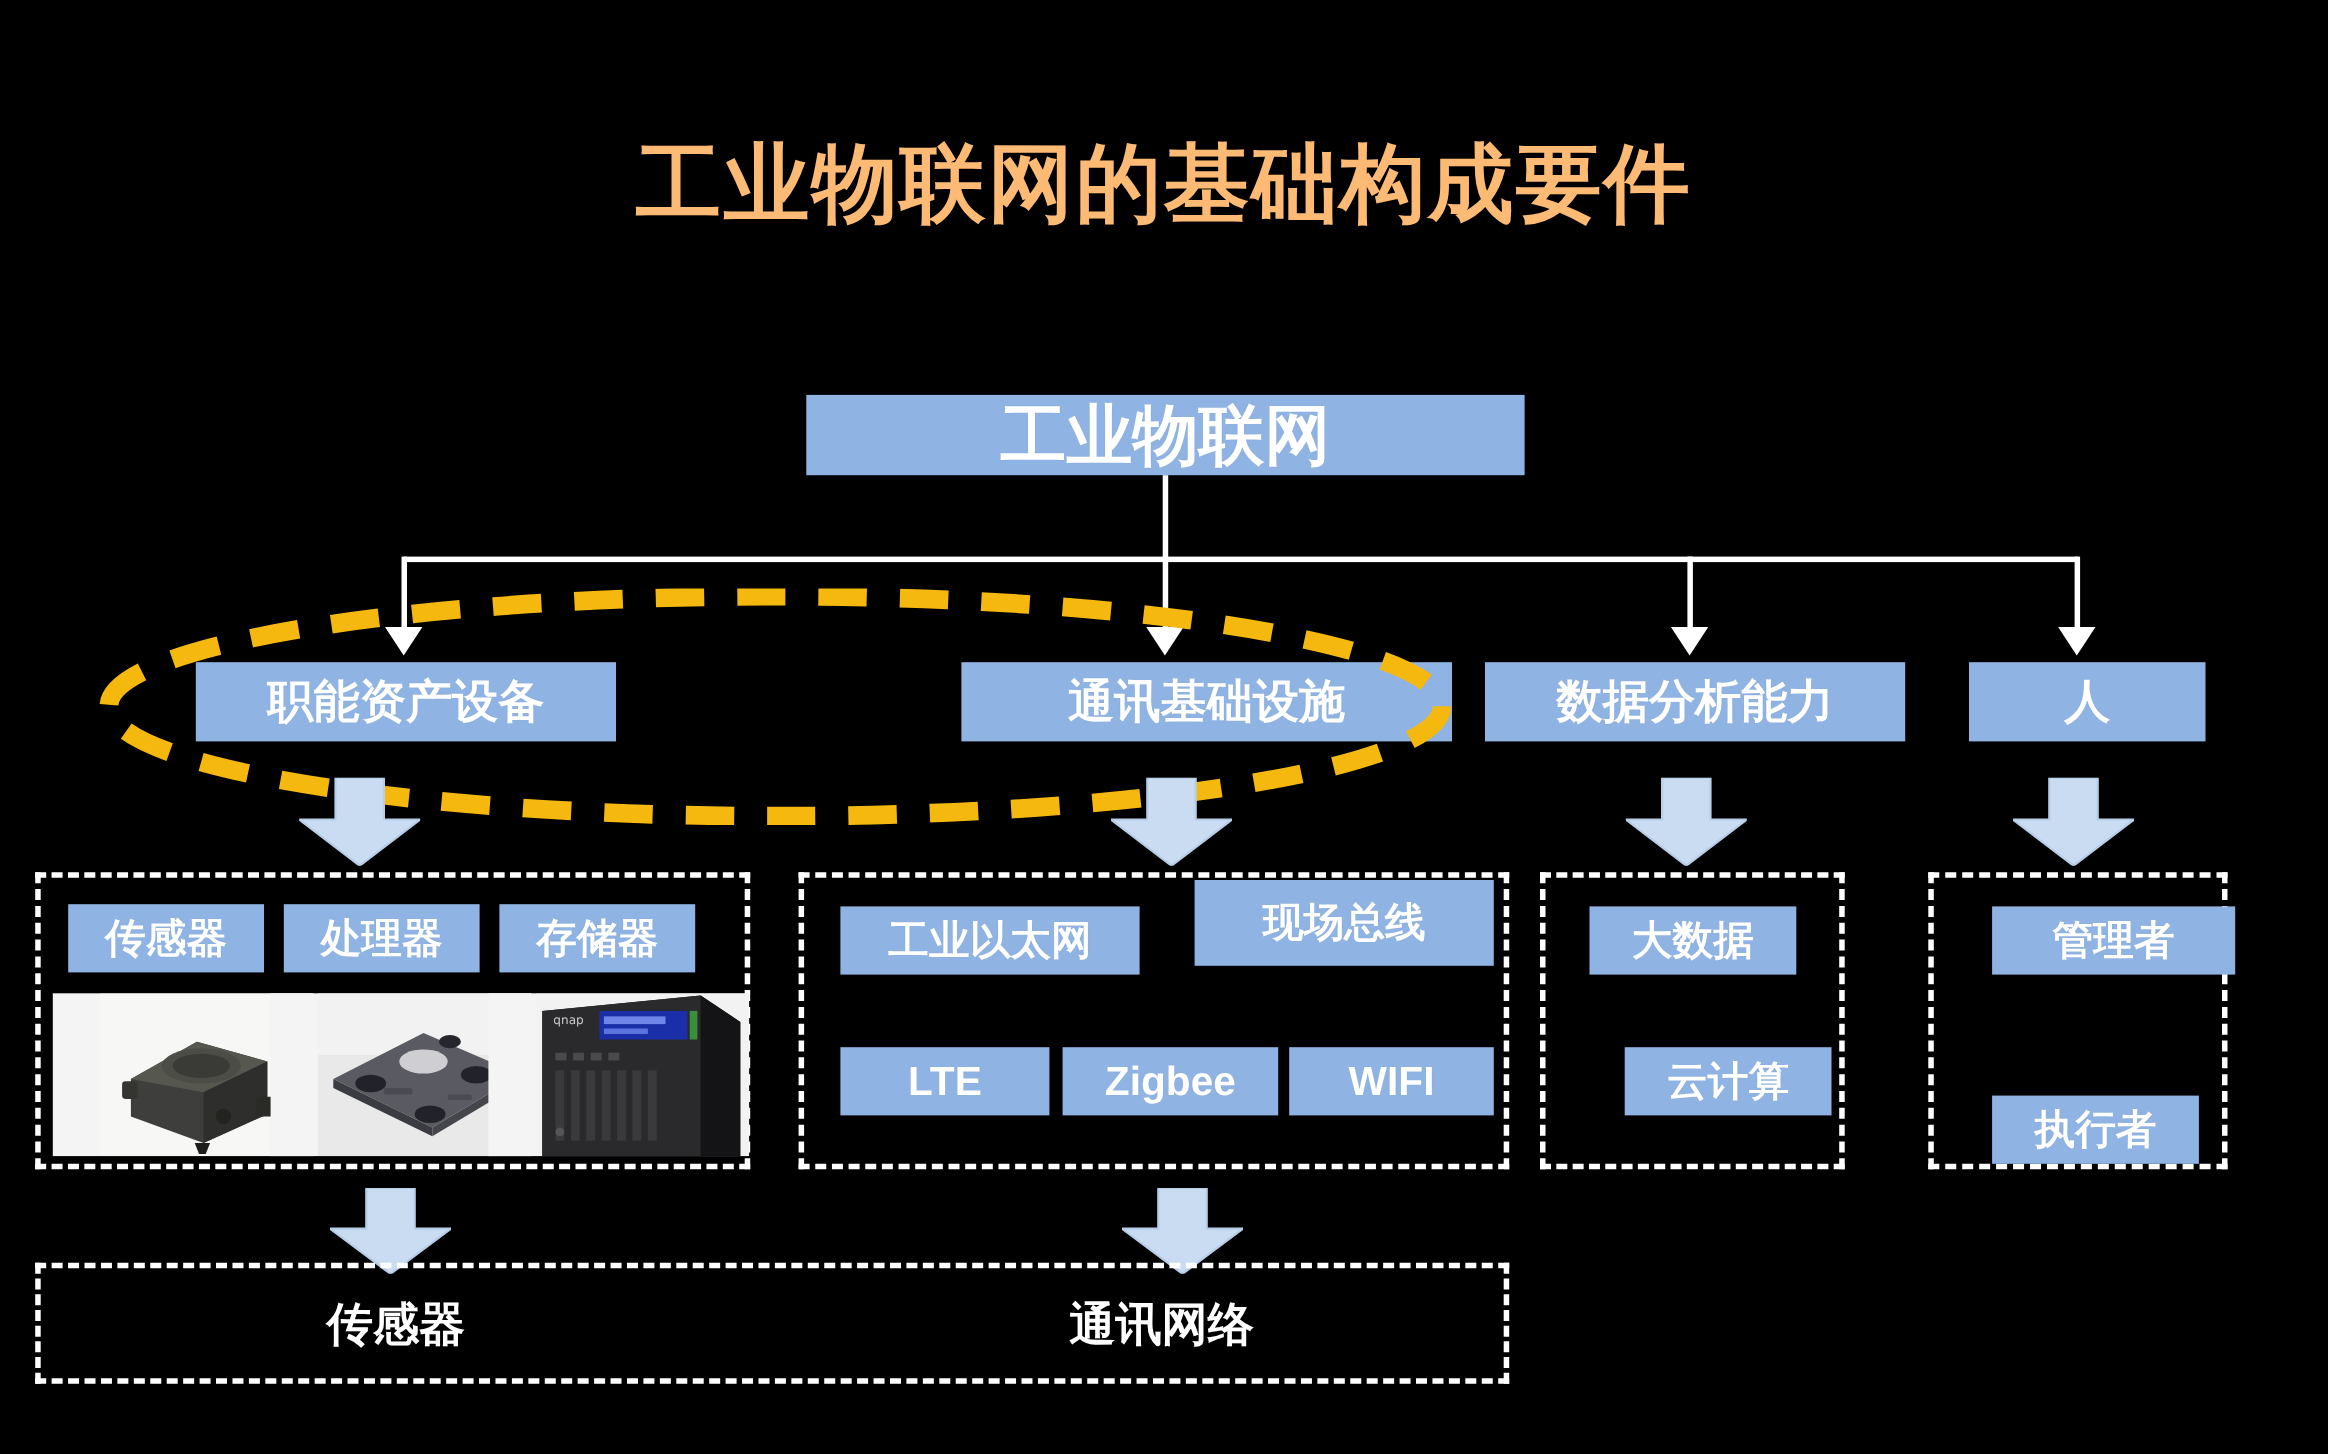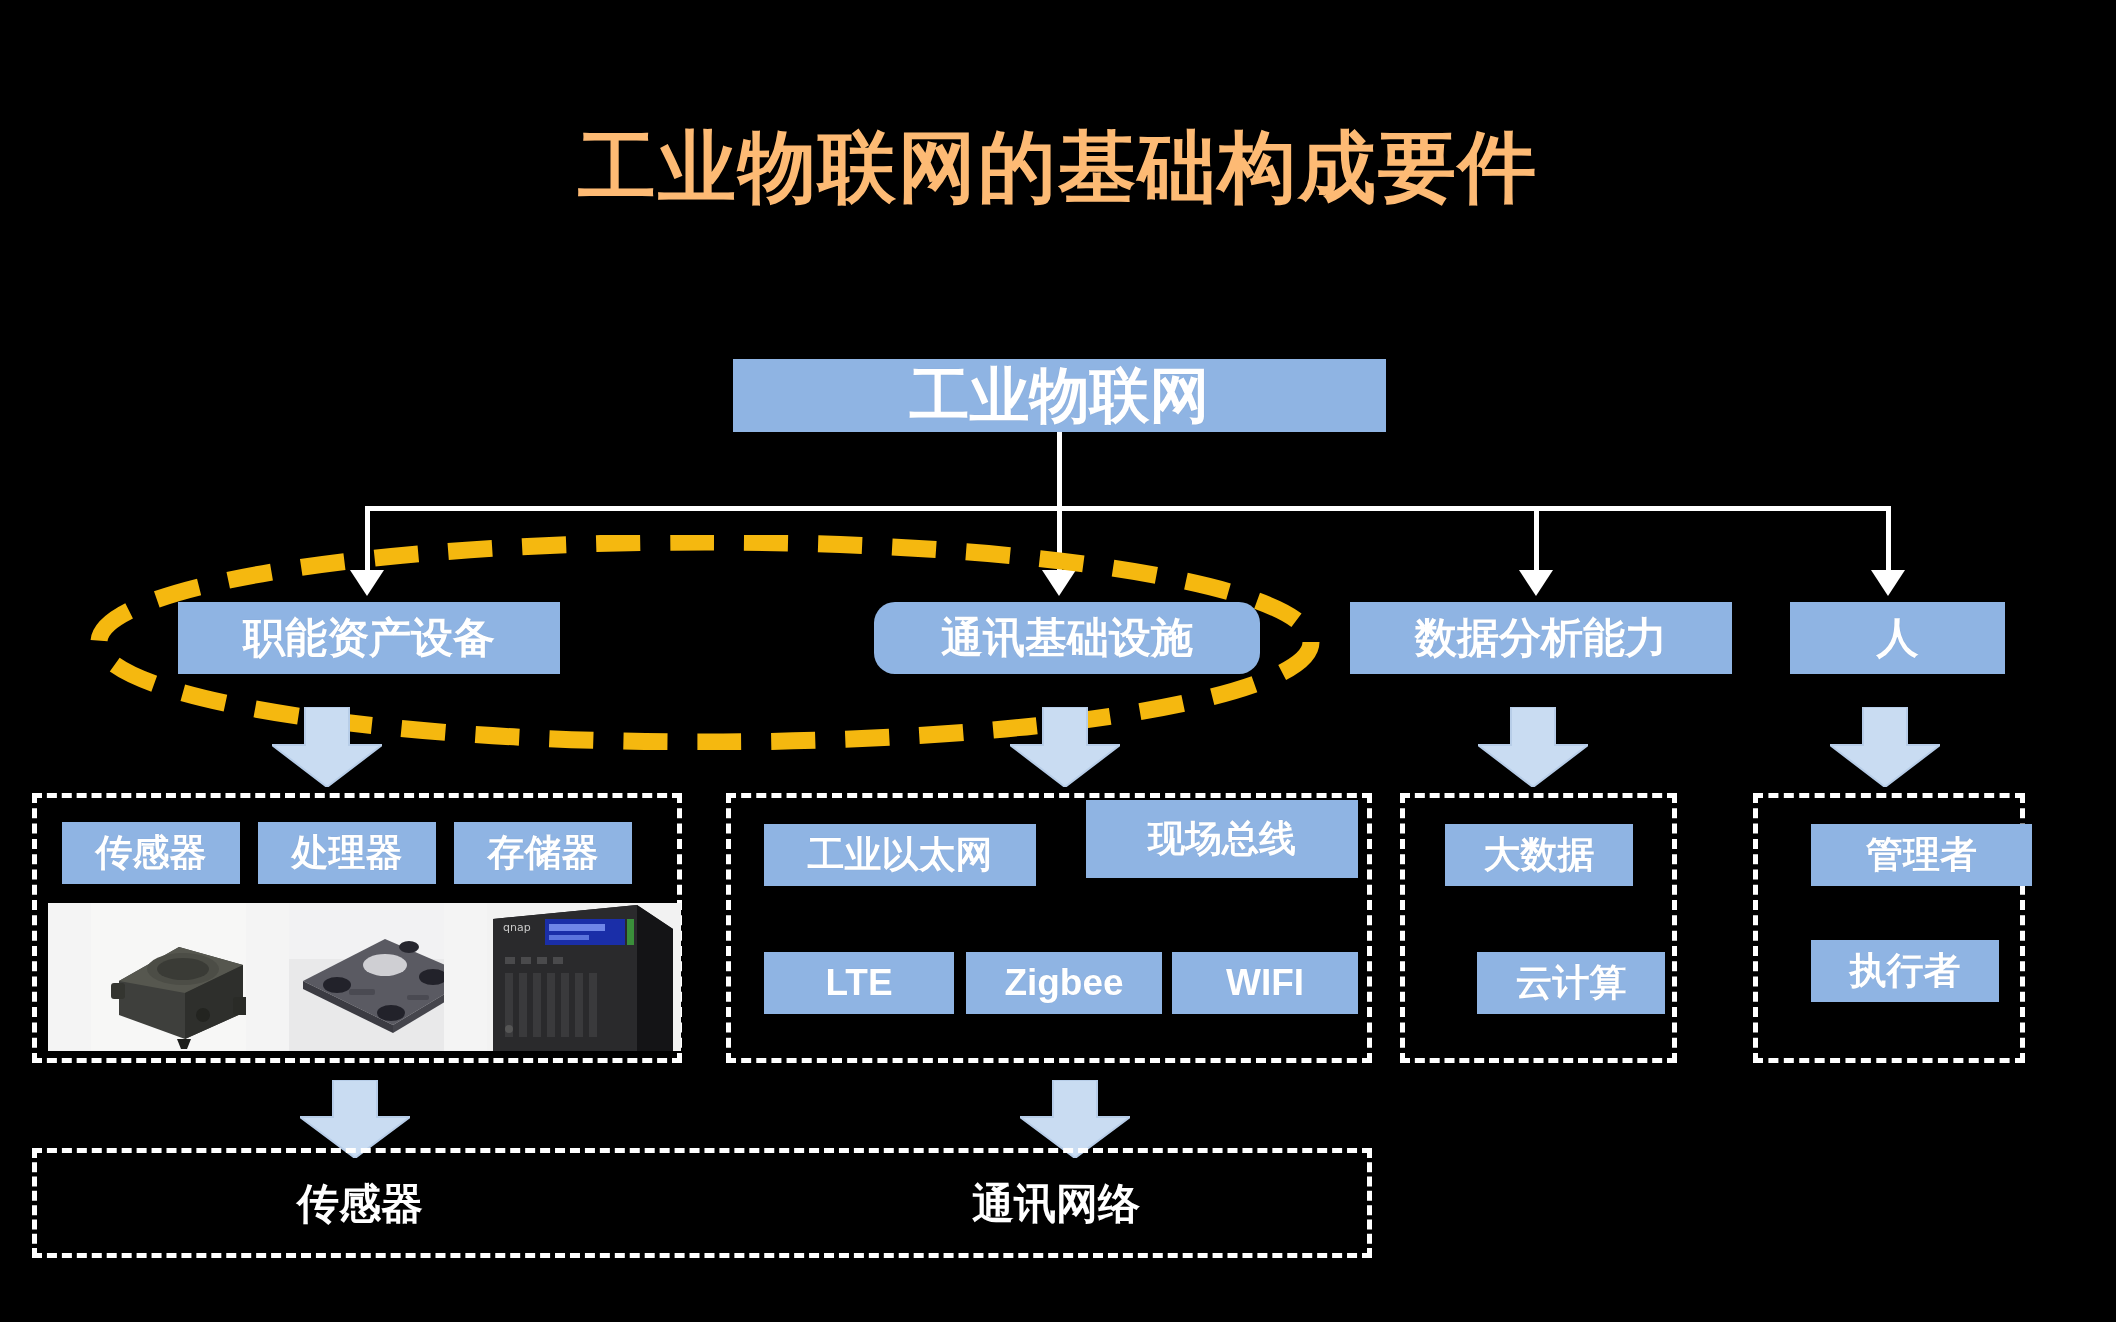--- a/index.html
+++ b/index.html
@@ -113,21 +113,21 @@
   <div class="arrowhead" style="left:1042px; top:570px;"></div>
 
   <div class="line vline" style="left:1534px; top:506px; width:5px; height:68px;"></div>
   <div class="arrowhead" style="left:1519px; top:570px;"></div>
 
   <div class="line vline" style="left:1886px; top:506px; width:5px; height:68px;"></div>
   <div class="arrowhead" style="left:1871px; top:570px;"></div>
 
   <div class="bbox" style="left:178px; top:602px; width:382px; height:72px; font-size:42px;">职能资产设备</div>
 
-  <div class="bbox" style="left:874px; top:602px; width:386px; height:72px; font-size:42px;border-radius:21px;">通讯基础设施</div>
+  <div class="bbox" style="left:874px; top:602px; width:446px; height:72px; font-size:42px;">通讯基础设施</div>
 
   <div class="bbox" style="left:1350px; top:602px; width:382px; height:72px; font-size:42px;">数据分析能力</div>
 
   <div class="bbox" style="left:1790px; top:602px; width:215px; height:72px; font-size:42px;">人</div>
 
   <div class="ellipse-wrap" style="left:90px; top:535px; width:1230px; height:215px;">
     <svg width="1230" height="215" viewBox="0 0 1230 215">
       <ellipse cx="615" cy="107" rx="606" ry="100" fill="none" stroke="#F5B80F" stroke-width="17" stroke-dasharray="44 30" stroke-linecap="butt"></ellipse>
     </svg>
   </div>
@@ -240,21 +240,21 @@
   <div class="bbox" style="left:1172px; top:952px; width:186px; height:62px; font-size:37px;">WIFI</div>
 
   <div class="group" style="left:1400px; top:793px; width:277px; height:270px;"></div>
 
   <div class="bbox" style="left:1445px; top:824px; width:188px; height:62px; font-size:37px;">大数据</div>
   <div class="bbox" style="left:1445px; top:952px; width:188px; height:62px; font-size:37px;margin-left:32px;">云计算</div>
 
   <div class="group" style="left:1753px; top:793px; width:272px; height:270px;"></div>
 
   <div class="bbox" style="left:1811px; top:824px; width:221px; height:62px; font-size:37px;">管理者</div>
-  <div class="bbox" style="left:1811px; top:940px; width:188px; height:62px; font-size:37px;">执行者</div>
+  <div class="bbox" style="left:1811px; top:996px; width:188px; height:62px; font-size:37px;">执行者</div>
 
   <div class="blockarrow" style="left:300px; top:1080px;">
     <svg width="110" height="78" viewBox="0 0 110 78">
       <polygon points="33,0 77,0 77,37 110,37 55,78 0,37 33,37" fill="#C9DCF2" stroke="#B7CDE8" stroke-width="2"></polygon>
     </svg>
   </div>
 
   <div class="blockarrow" style="left:1020px; top:1080px;">
     <svg width="110" height="78" viewBox="0 0 110 78">
       <polygon points="33,0 77,0 77,37 110,37 55,78 0,37 33,37" fill="#C9DCF2" stroke="#B7CDE8" stroke-width="2"></polygon>

